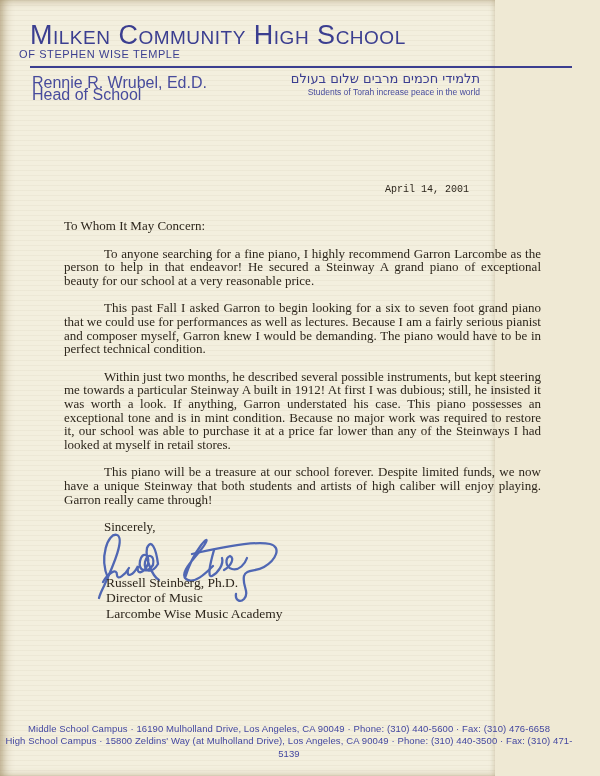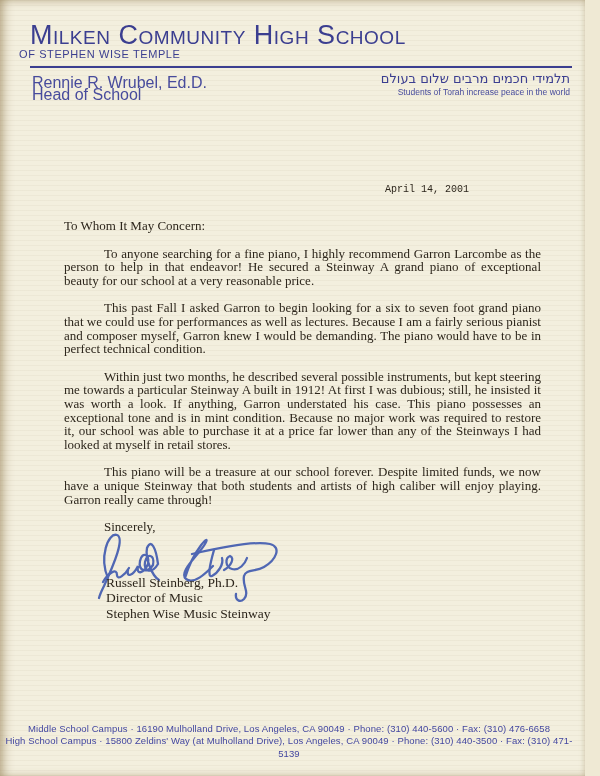--- a/index.html
+++ b/index.html
@@ -2,21 +2,21 @@
 <html><head>
 <meta charset="utf-8">
 <style>
   html,body{margin:0;padding:0;}
   body{
     width:600px;height:776px;overflow:hidden;
     background:#efe9d4;
     font-family:"Liberation Sans", sans-serif;
   }
   .page{
-    position:relative;width:585px;height:776px;
+    position:relative;width:495px;height:776px;
     background:
       repeating-linear-gradient(180deg, rgba(120,100,60,0.05) 0 1px, rgba(0,0,0,0) 1px 5px),
       #f3efde;
     box-shadow:
       inset 9px 0 10px -5px rgba(140,115,70,0.5),
       inset 0 7px 9px -5px rgba(140,115,70,0.3),
       inset -4px 0 6px -4px rgba(140,115,70,0.25),
       inset 0 -5px 8px -5px rgba(140,115,70,0.3);
   }
   
@@ -119,21 +119,21 @@
       <path d="M122,26 C118,40 115,54 120,52 C126,49 132,40 130,34"></path>
       <path d="M132,46 C139,42 143,34 138,32 C133,34 133,43 140,45 C147,47 153,40 155,34"></path>
 
       <path d="M100,30 C130,23 165,17 178,20 C190,23 184,36 172,43 C163,48 154,45 152,52 C150,62 158,68 152,75 C148,79 143,76 144,70"></path>
     </g>
   </svg>
 
   <div class="sig-block">
     <div>Russell Steinberg, Ph.D.</div>
     <div>Director of Music</div>
-    <div>Stephen Wise Music Steinway</div>
+    <div>Larcombe Wise Music Academy</div>
   </div>
 
   <div class="footer">
     <div>Middle School Campus · 16190 Mulholland Drive, Los Angeles, CA 90049 · Phone: (310) 440-5600 · Fax: (310) 476-6658</div>
     <div>High School Campus · 15800 Zeldins' Way (at Mulholland Drive), Los Angeles, CA 90049 · Phone: (310) 440-3500 · Fax: (310) 471-5139</div>
   </div>
 
 </div>
 
 </body></html>

